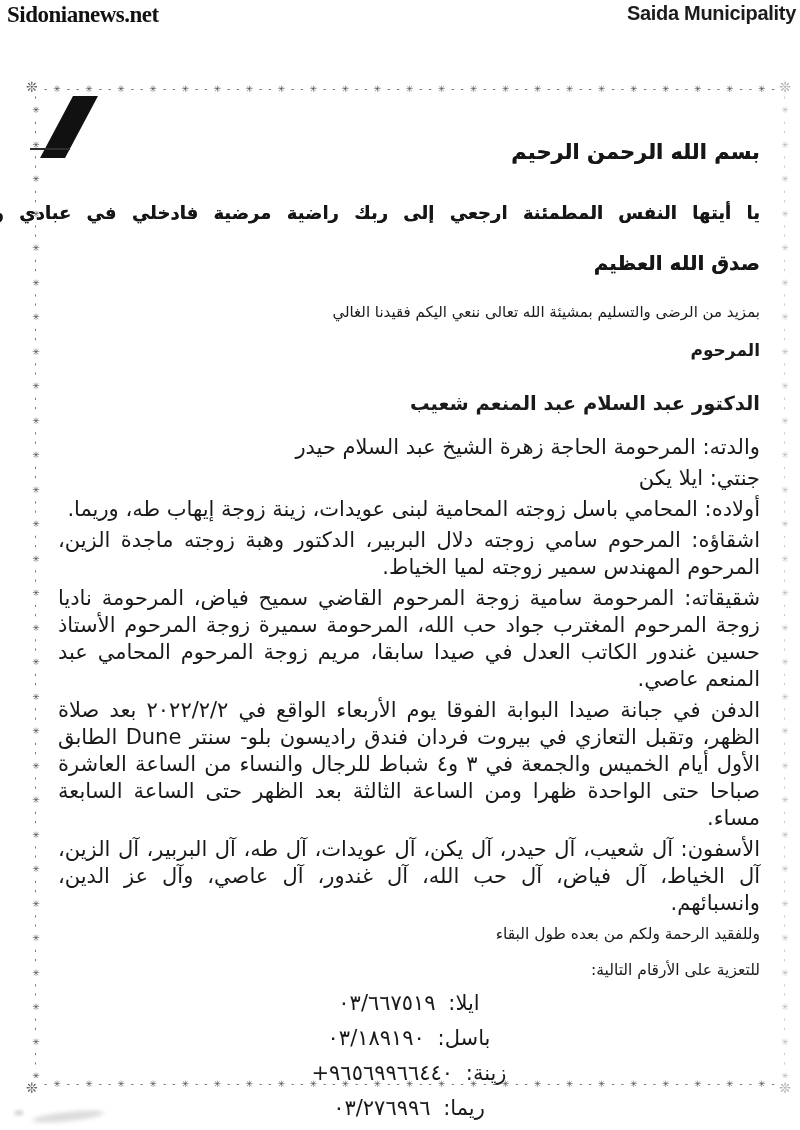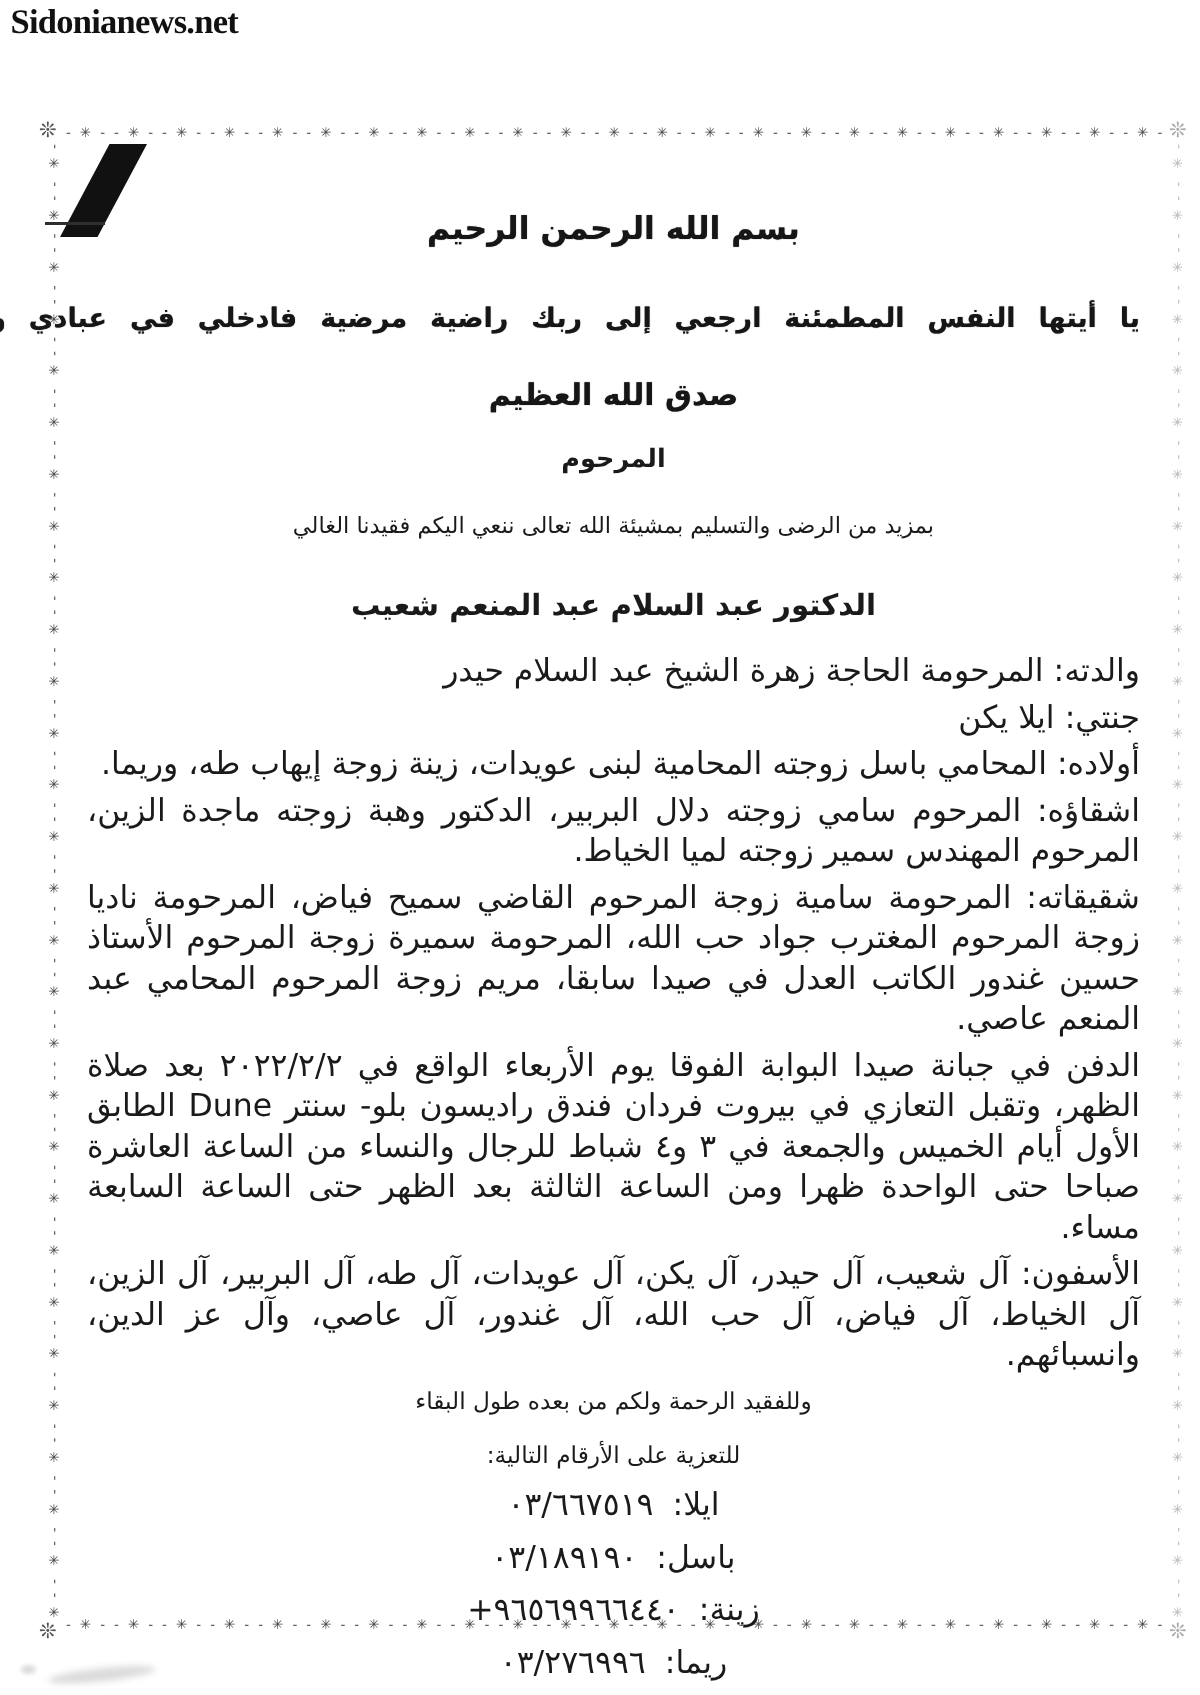--- a/index.html
+++ b/index.html
@@ -43,21 +43,21 @@
   .c-bl{left:-2px;bottom:-3px;}
   .c-br{right:-1px;bottom:-3px;color:#aaa;}
   
   .ribbon{position:absolute;left:12px;top:14px;width:60px;height:62px;}
   .reg-line{position:absolute;left:2px;top:66px;width:40px;height:2px;background:#2e2e2e;}
   
   .content{
     position:absolute;left:0;right:0;top:0;
     padding:0 30px;direction:rtl;
   }
-  .centered{text-align:center;}
+  .centered{text-align:right;}
   .calli{
     font-weight:bold;color:#161616;
     text-shadow:0 0 0.6px #333;
   }
   .bismillah{margin-top:55px;font-size:21px;line-height:30px;}
   .verse{margin-top:26px;font-size:18px;line-height:40px;word-spacing:9px;white-space:nowrap;}
   .sadaqa{margin-top:14px;font-size:20px;line-height:33px;}
   .intro{margin-top:20px;font-size:15px;line-height:24px;}
   .deceased-title{margin-top:14px;font-size:17px;font-weight:bold;line-height:24px;}
   .deceased-name{margin-top:28px;font-size:19.5px;font-weight:bold;line-height:28px;}
@@ -80,20 +80,21 @@
   .smudge2{
     position:absolute;left:14px;top:1110px;width:10px;height:6px;
     background:#9a9a9a;opacity:.35;filter:blur(1.5px);border-radius:50%;
   }
 </style>
 </head>
 <body>
 
 <div class="pg-header">
   <div class="site-name">Sidonianews.net</div>
+  <div class="org-name">Saida Municipality</div>
 </div>
 
 <div class="doc">
 
   <div class="border-seg b-top">-✳--✳--✳--✳--✳--✳--✳--✳--✳--✳--✳--✳--✳--✳--✳--✳--✳--✳--✳--✳--✳--✳--✳--✳--✳--✳--✳--✳--✳--✳--✳--✳--✳--✳--✳--✳--✳--✳--✳--✳--✳--✳--✳--✳--✳--✳--✳--✳--✳--✳--✳--✳--✳--✳--✳--✳--✳--✳--✳--✳-</div>
   <div class="border-seg b-bottom">-✳--✳--✳--✳--✳--✳--✳--✳--✳--✳--✳--✳--✳--✳--✳--✳--✳--✳--✳--✳--✳--✳--✳--✳--✳--✳--✳--✳--✳--✳--✳--✳--✳--✳--✳--✳--✳--✳--✳--✳--✳--✳--✳--✳--✳--✳--✳--✳--✳--✳--✳--✳--✳--✳--✳--✳--✳--✳--✳--✳-</div>
   <div class="border-seg b-left">-✳--✳--✳--✳--✳--✳--✳--✳--✳--✳--✳--✳--✳--✳--✳--✳--✳--✳--✳--✳--✳--✳--✳--✳--✳--✳--✳--✳--✳--✳--✳--✳--✳--✳--✳--✳--✳--✳--✳--✳--✳--✳--✳--✳--✳--✳--✳--✳--✳--✳--✳--✳--✳--✳--✳--✳--✳--✳--✳--✳-</div>
   <div class="border-seg b-right">-✳--✳--✳--✳--✳--✳--✳--✳--✳--✳--✳--✳--✳--✳--✳--✳--✳--✳--✳--✳--✳--✳--✳--✳--✳--✳--✳--✳--✳--✳--✳--✳--✳--✳--✳--✳--✳--✳--✳--✳--✳--✳--✳--✳--✳--✳--✳--✳--✳--✳--✳--✳--✳--✳--✳--✳--✳--✳--✳--✳-</div>
   <span class="corner c-tl">❊</span>
   <span class="corner c-tr">❊</span>
@@ -104,22 +105,22 @@
     <polygon points="33,0 58,0 25,62 0,62" fill="#111111"></polygon>
   </svg>
   <div class="reg-line"></div>
 
   <div class="content">
 
     <div class="centered calli bismillah">بسم الله الرحمن الرحيم</div>
     <div class="centered calli verse">يا أيتها النفس المطمئنة ارجعي إلى ربك راضية مرضية فادخلي في عبادي وادخلي جنتي</div>
     <div class="centered calli sadaqa">صدق الله العظيم</div>
 
+    <div class="centered intro">بمزيد من الرضى والتسليم بمشيئة الله تعالى ننعي اليكم فقيدنا الغالي</div>
     <div class="centered deceased-title">المرحوم</div>
-    <div class="centered intro">بمزيد من الرضى والتسليم بمشيئة الله تعالى ننعي اليكم فقيدنا الغالي</div>
     <div class="centered deceased-name">الدكتور عبد السلام عبد المنعم شعيب</div>
 
     <div class="paras">
       <p>والدته: المرحومة الحاجة زهرة الشيخ عبد السلام حيدر</p>
       <p>جنتي: ايلا يكن</p>
       <p>أولاده: المحامي باسل زوجته المحامية لبنى عويدات، زينة زوجة إيهاب طه، وريما.</p>
       <p>اشقاؤه: المرحوم سامي زوجته دلال البربير، الدكتور وهبة زوجته ماجدة الزين، المرحوم المهندس سمير زوجته لميا الخياط.</p>
       <p>شقيقاته: المرحومة سامية زوجة المرحوم القاضي سميح فياض، المرحومة ناديا زوجة المرحوم المغترب جواد حب الله، المرحومة سميرة زوجة المرحوم الأستاذ حسين غندور الكاتب العدل في صيدا سابقا، مريم زوجة المرحوم المحامي عبد المنعم عاصي.</p>
       <p>الدفن في جبانة صيدا البوابة الفوقا يوم الأربعاء الواقع في ٢٠٢٢/٢/٢ بعد صلاة الظهر، وتقبل التعازي في بيروت فردان فندق راديسون بلو- سنتر Dune الطابق الأول أيام الخميس والجمعة في ٣ و٤ شباط للرجال والنساء من الساعة العاشرة صباحا حتى الواحدة ظهرا ومن الساعة الثالثة بعد الظهر حتى الساعة السابعة مساء.</p>
       <p>الأسفون: آل شعيب، آل حيدر، آل يكن، آل عويدات، آل طه، آل البربير، آل الزين، آل الخياط، آل فياض، آل حب الله، آل غندور، آل عاصي، وآل عز الدين، وانسبائهم.</p>

